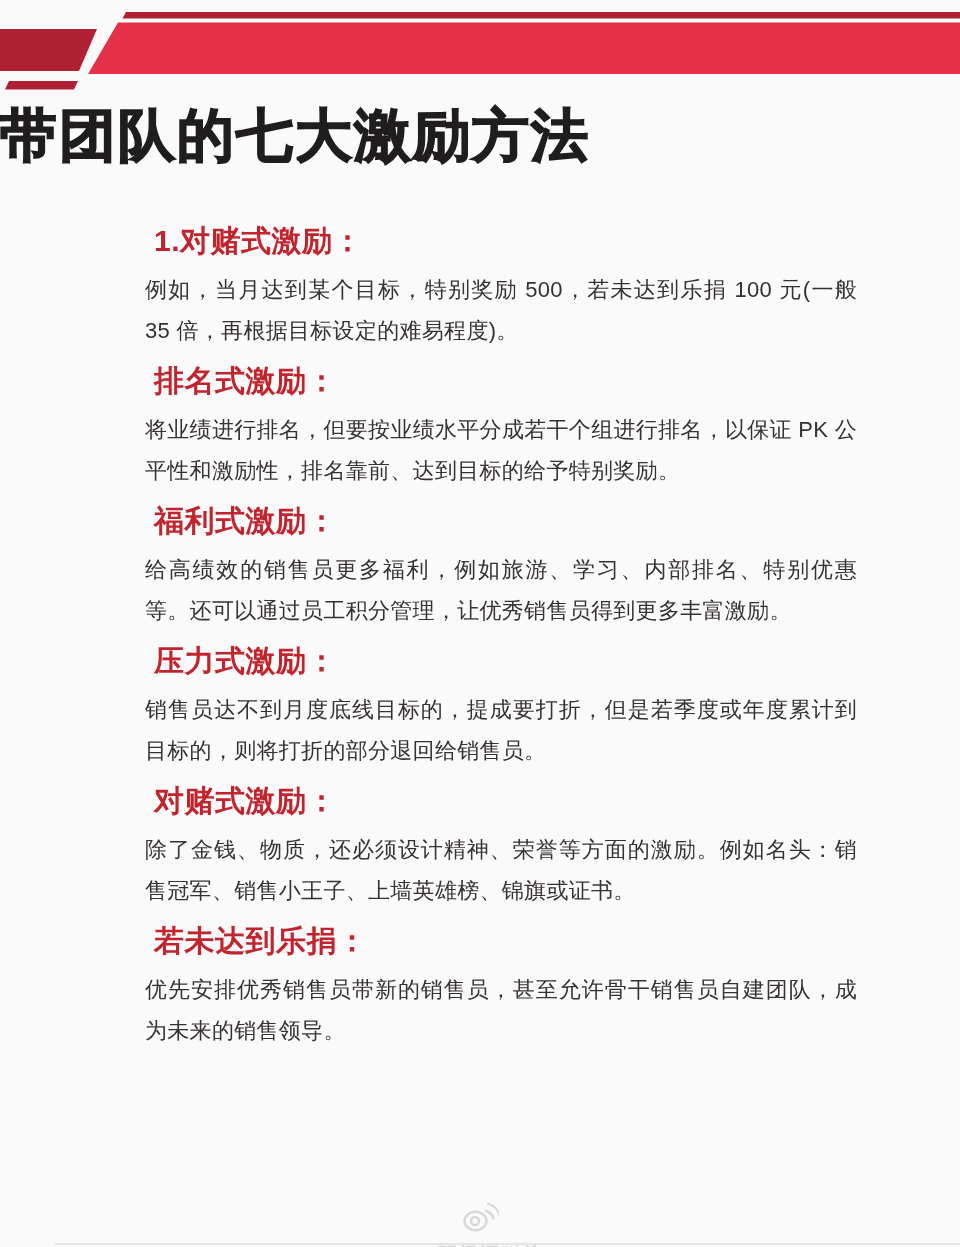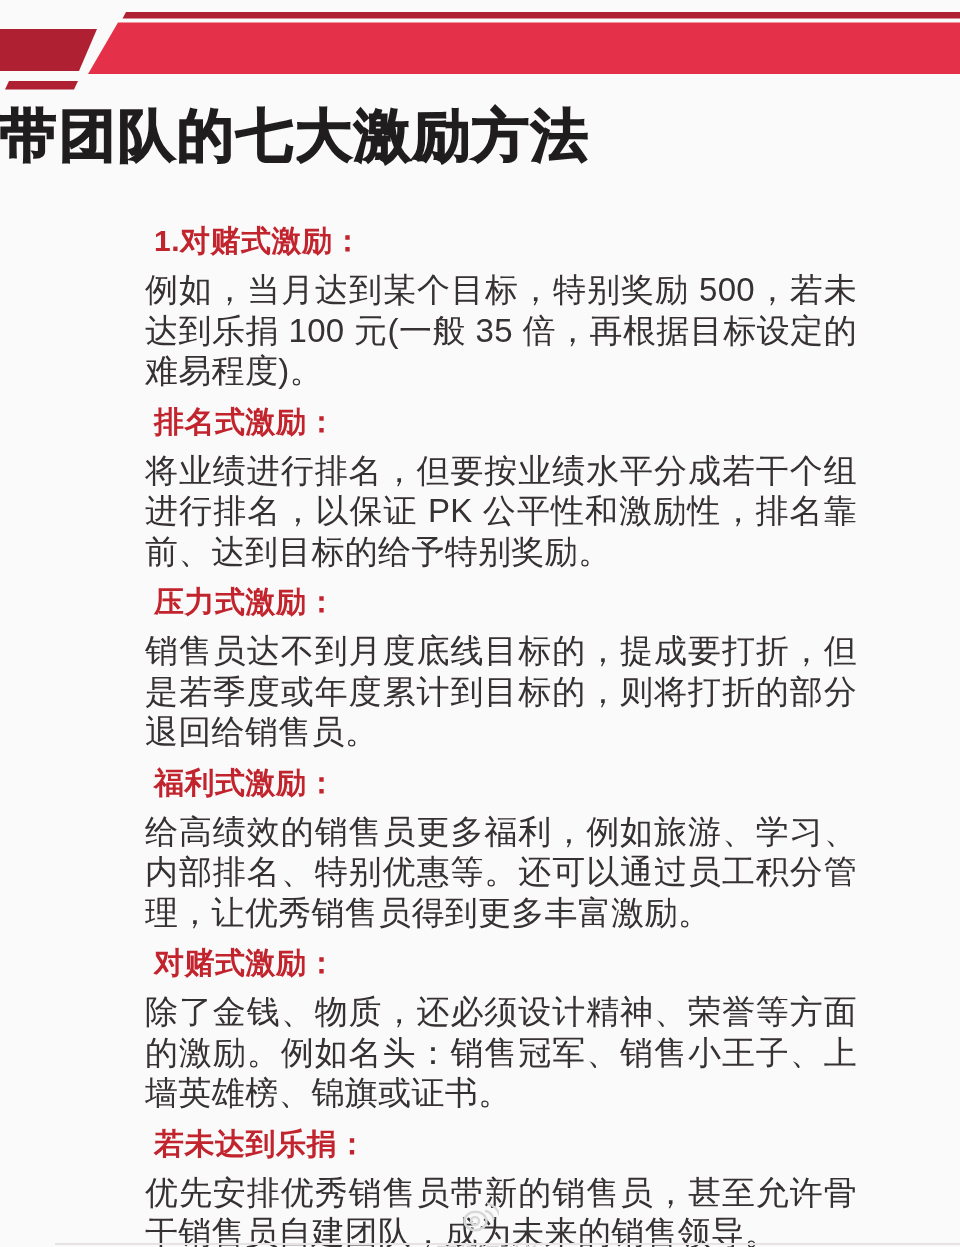--- a/index.html
+++ b/index.html
@@ -21,21 +21,21 @@
   }
   .content {
     position: absolute; top: 211px; left: 145px; width: 712px;
   }
   .section h2 {
     margin: 9px; font-size: 30px; line-height: 41px;
     font-weight: bold; color: var(--heading-red, #c2242e);
     letter-spacing: 0.5px;
   }
   .section p {
-    margin: 0; font-size: 33px; line-height: 40.5px;
+    margin: 0; font-size: 22px; line-height: 40.5px;
     color: #363132; text-align: justify; text-justify: inter-ideograph;
     letter-spacing: 0.3px;
   }
   .watermark {
     position: absolute; top: 1198px; left: 0; width: 100%;
     display: flex; justify-content: center; align-items: center; gap: 7px;
     color: var(--watermark-gray, #d8d8d8);
     font-size: 20px; font-weight: bold; letter-spacing: 1px; flex-direction: column;
   }
   .watermark svg { display: block; }
@@ -64,27 +64,27 @@
     <p>例如，当月达到某个目标，特别奖励 500，若未达到乐捐 100 元(一般 35 倍，再根据目标设定的难易程度)。</p>
   </section>
 
 
   <section class="section">
     <h2>排名式激励：</h2>
     <p>将业绩进行排名，但要按业绩水平分成若干个组进行排名，以保证 PK 公平性和激励性，排名靠前、达到目标的给予特别奖励。</p>
   </section>
 
   <section class="section">
-    <h2>压力式激励：</h2>
-    <p>销售员达不到月度底线目标的，提成要打折，但是若季度或年度累计到目标的，则将打折的部分退回给销售员。</p>
+    <h2>福利式激励：</h2>
+    <p>给高绩效的销售员更多福利，例如旅游、学习、内部排名、特别优惠等。还可以通过员工积分管理，让优秀销售员得到更多丰富激励。</p>
   </section>
 
   <section class="section">
-    <h2>福利式激励：</h2>
-    <p>给高绩效的销售员更多福利，例如旅游、学习、内部排名、特别优惠等。还可以通过员工积分管理，让优秀销售员得到更多丰富激励。</p>
+    <h2>压力式激励：</h2>
+    <p>销售员达不到月度底线目标的，提成要打折，但是若季度或年度累计到目标的，则将打折的部分退回给销售员。</p>
   </section>
 
   <section class="section">
     <h2>对赌式激励：</h2>
     <p>除了金钱、物质，还必须设计精神、荣誉等方面的激励。例如名头：销售冠军、销售小王子、上墙英雄榜、锦旗或证书。</p>
   </section>
 
   <section class="section">
     <h2>若未达到乐捐：</h2>
     <p>优先安排优秀销售员带新的销售员，甚至允许骨干销售员自建团队，成为未来的销售领导。</p>

